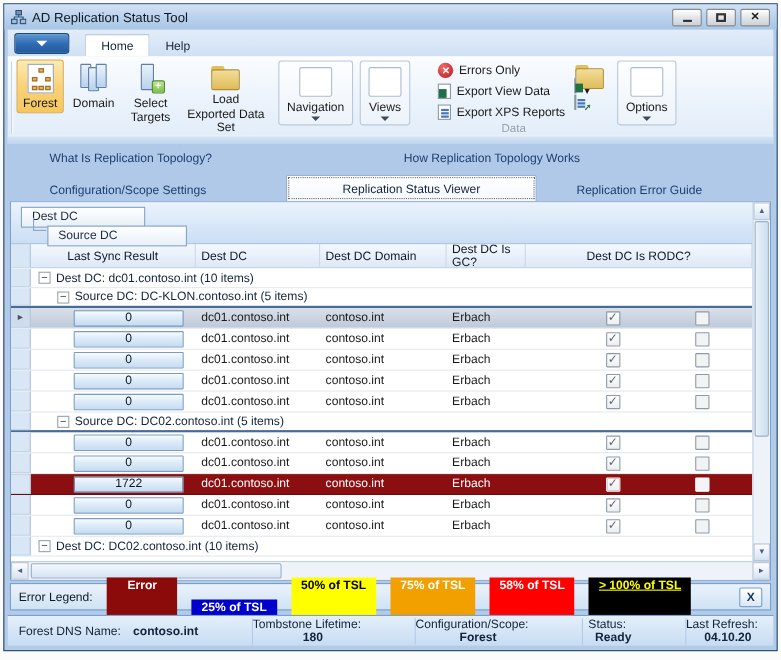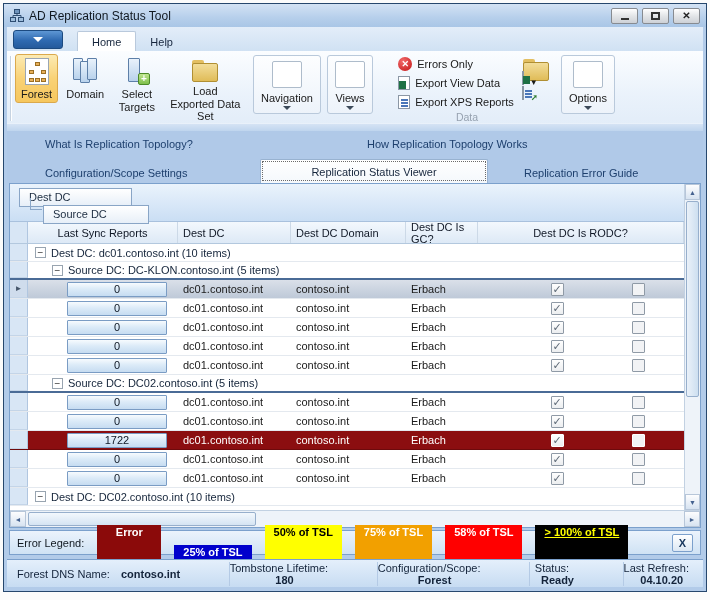--- a/index.html
+++ b/index.html
@@ -147,21 +147,21 @@
   .grow.group{height:18px;border-bottom:1px solid #e4e9ef;}
   .grow.group.src{border-bottom:2px solid #4a6b96;}
   .gcontent{flex:1;display:flex;align-items:center;color:#14243a;}
   .gcontent.g1{padding-left:7px;}
   .gcontent.g2{padding-left:24px;}
   .collapse{width:11px;height:11px;border:1px solid #98a4b0;background:#fff;color:#333;
             font-size:10px;line-height:9px;text-align:center;margin-right:5px;flex:0 0 auto;}
   .cell{display:flex;align-items:center;padding:0 5px;min-width:0;white-space:nowrap;overflow:hidden;}
   .c0{width:150px;flex:0 0 150px;}
   .c1{width:113px;flex:0 0 113px;}
-  .c2{width:106px;flex:0 0 115px;}
+  .c2{width:127px;flex:0 0 115px;}
   .c3{width:115px;flex:0 0 115px;}
   .c4{width:72px;flex:0 0 72px;justify-content:center;}
   .c5{flex:1;justify-content:center;}
   .cell.c0{padding:0;}
   .valbox{width:100px;height:15px;margin-left:39px;border:1px solid #7a9cc4;border-radius:1px;
           background:linear-gradient(#f7fbfe,#dcebf8 45%,#c6dcf1);display:flex;align-items:center;
           justify-content:center;color:#0d1724;}
   .cb{width:13px;height:13px;border:1px solid #8f9aa6;border-radius:1px;
       background:linear-gradient(#fefefe,#eceef0);display:flex;align-items:center;
       justify-content:center;font-size:11px;color:#5c6875;line-height:1;}
@@ -344,21 +344,21 @@
     <div class="content-panel">
       <div class="viewer">
         <div class="viewer-main">
           <div class="groupby">
             <span class="chip c1">Dest DC</span>
             <span class="chip-link"></span>
             <span class="chip c2">Source DC</span>
           </div>
           <div class="gridhead" id="grid-header">
             <span class="rstrip"></span>
-          <span class="hcell c0">Last Sync Reports</span>
+          <span class="hcell c0">Last Sync Result</span>
               <span class="hcell c1">Dest DC</span>
               <span class="hcell c2">Dest DC Domain</span>
               <span class="hcell c4">Dest DC Is GC?</span>
               <span class="hcell c5">Dest DC Is RODC?</span>
             </div>
           <div class="gridrows" id="grid-rows">
               <div class="grow group">
                 <span class="rstrip"></span>
                 <span class="gcontent g1">
                   <span class="collapse">−</span>

